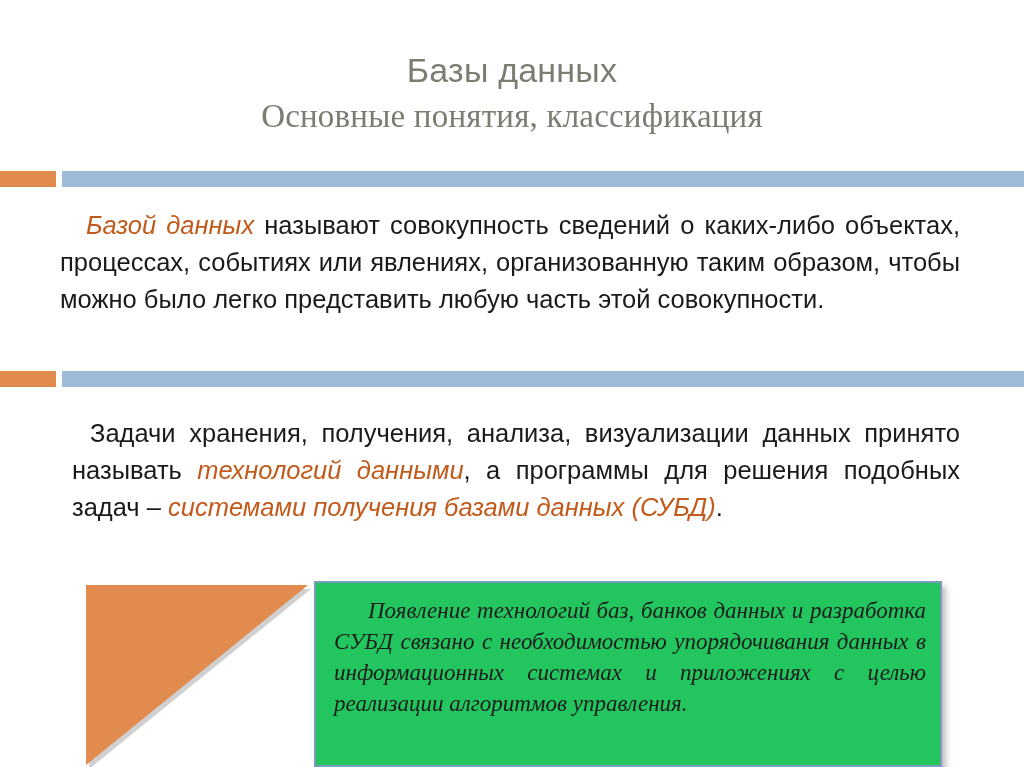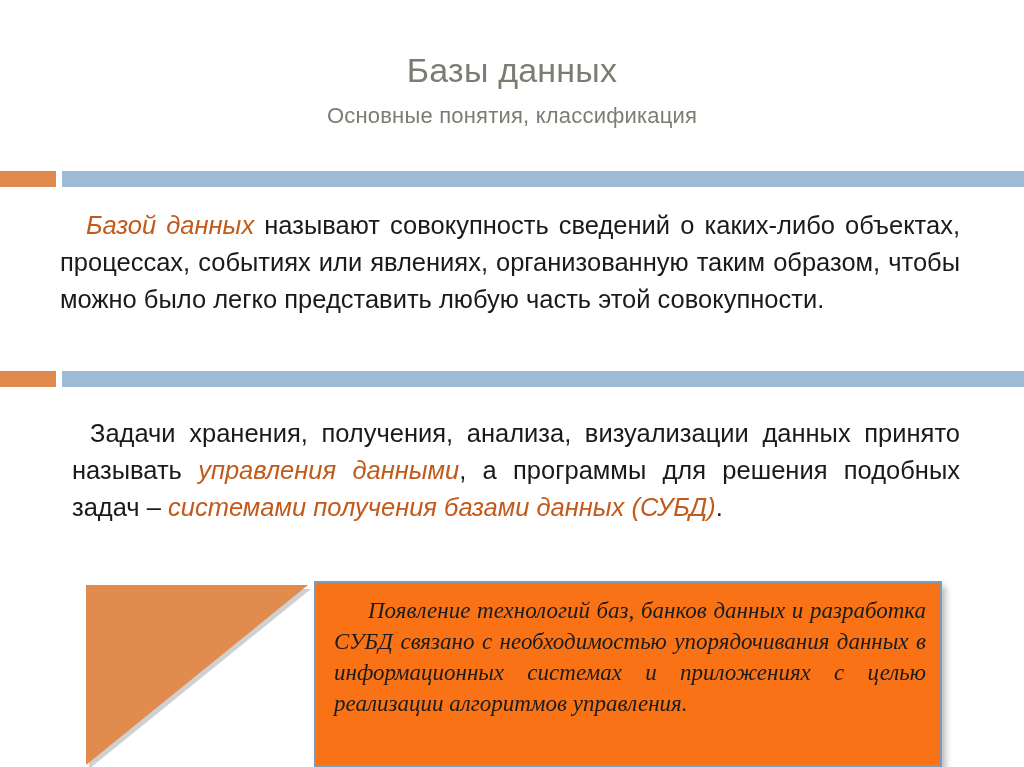--- a/index.html
+++ b/index.html
@@ -30,21 +30,22 @@
     text-align: center;
   }
   .title-line {
     color: #7c7c72;
     font-size: 34px;
     line-height: 46px;
     font-weight: normal;
     letter-spacing: 0.2px;
   }
   .title-line.second {
-    font-size: 22px;
+    font-size: 33px;
+    font-family: Liberation Serif, serif;
   }
 
   
   .bar-row {
     position: absolute;
     left: 0;
     width: 1024px;
     height: 16px;
   }
   .bar-row.first { top: 146px; }
@@ -118,21 +119,21 @@
     border-left: 222px solid rgba(120,120,120,0.35);
     border-bottom: 180px solid transparent;
     z-index: 0;
   }
   .callout-box {
     position: absolute;
     left: 228px;
     top: 0;
     width: 628px;
     height: 186px;
-    background: #f97316;
+    background: #22c55e;
     border: 2px solid #7d9cbb;
     box-shadow: 4px 5px 6px rgba(110,110,110,0.45);
     box-sizing: border-box;
     text-decoration: underline;
   }
   .callout-text {
     position: absolute;
     left: 18px;
     top: 12px;
     width: 592px;
@@ -163,21 +164,21 @@
   <div class="para para1">
     <span class="accent-italic">Базой данных</span><span> называют совокупность сведений о каких-либо объектах, процессах, событиях или явлениях, организованную таким образом, чтобы можно было легко представить любую часть этой совокупности.</span>
   </div>
 
   <div class="bar-row second">
     <div class="bar-orange"></div>
     <div class="bar-blue"></div>
   </div>
 
   <div class="para para2">
-    <span>Задачи хранения, получения, анализа, визуализации данных принято называть </span><span class="accent-italic">управления данными</span><span>, а программы для решения подобных задач – </span><span class="accent-italic">системами получения базами данных (СУБД)</span><span>.</span>
+    <span>Задачи хранения, получения, анализа, визуализации данных принято называть </span><span class="accent-italic">технологий данными</span><span>, а программы для решения подобных задач – </span><span class="accent-italic">системами получения базами данных (СУБД)</span><span>.</span>
   </div>
 
   <div class="callout-wrap">
     <div class="triangle-shadow"></div>
     <div class="triangle"></div>
     <div class="callout-box">
       <div class="callout-text">Появление технологий баз, банков данных и разработка СУБД связано с необходимостью упорядочивания данных в информационных системах и приложениях с целью реализации алгоритмов управления.</div>
     </div>
   </div>
 

